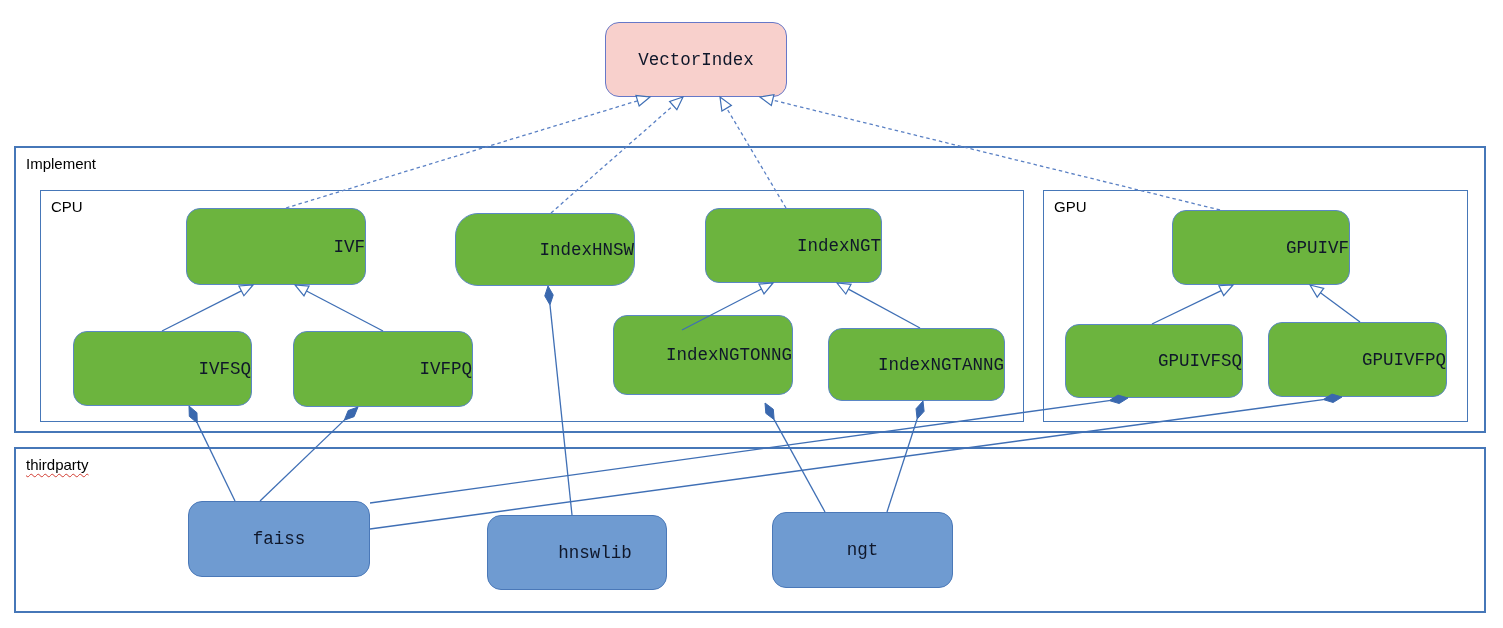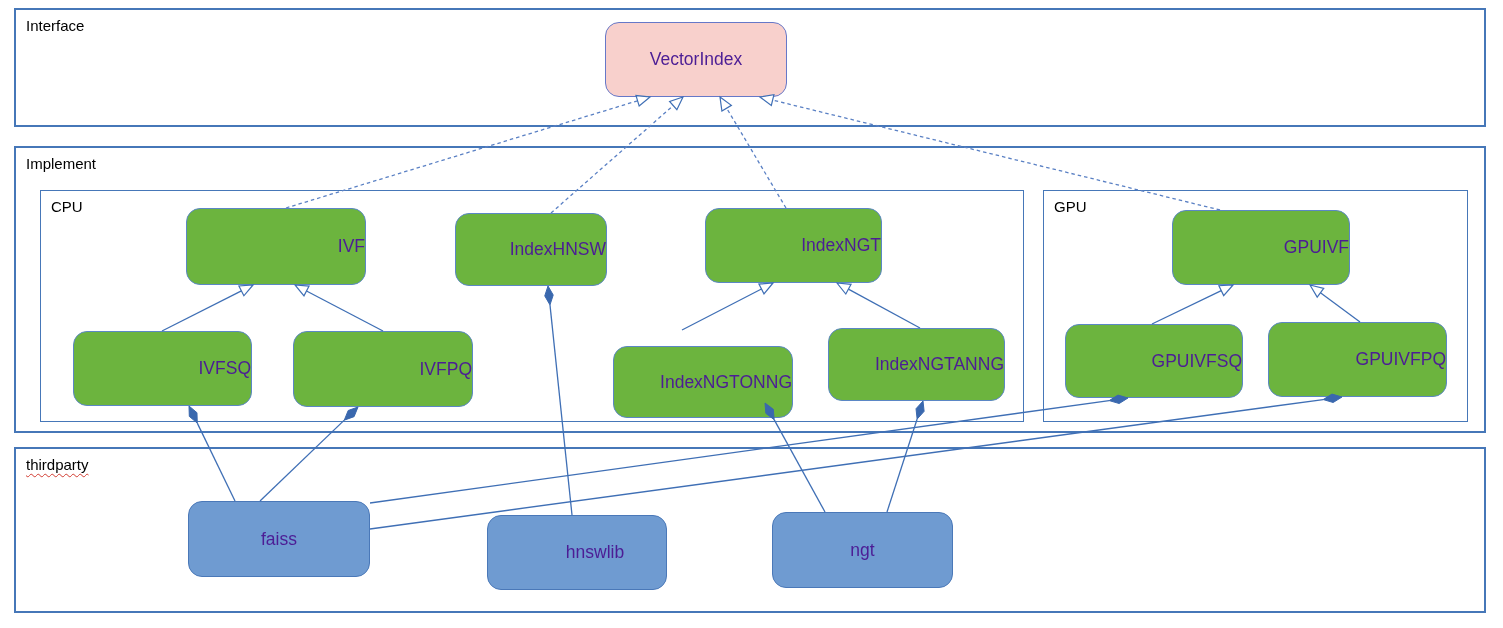--- a/index.html
+++ b/index.html
@@ -15,35 +15,32 @@
   .container-label {
     position:absolute; top:7px; left:10px; font-size:15px; color:#000; white-space:nowrap;
   }
   .container-label.wavy {
     text-decoration:underline wavy var(--squiggle,#d23c32);
     text-decoration-thickness:1px; text-underline-offset:3px;
   }
   .node {
     position:absolute; box-sizing:border-box; border-radius:14px;
     display:flex; align-items:center; justify-content:center;
-    font-family:Liberation Sans, sans-serif; font-size:17.5px; color:#4c1d95;
+    font-family:Liberation Mono, monospace; font-size:17.5px; color:#0f172a;
   }
   .node.pink  { background:var(--pink-fill,#f8d0cc);  border:1.5px solid var(--pink-border,#6678c8); }
   .node.green { background:var(--green-fill,#6cb43e); border:1.5px solid var(--green-border,#5b87c5);justify-content:flex-end; }
   .node.blue  { background:var(--blue-fill,#6f9bd1);  border:1.5px solid var(--blue-border,#4a78b8); }
   svg.edge-layer { position:absolute; left:0; top:0; pointer-events:none; }
 </style>
 </head>
 <body>
 
 <div class="canvas">
 
-  <div class="container" id="c-interface" style="left: 14px; top: 8px; width: 1472px; height: 119px;">
-    <span class="container-label">Interface</span>
-  </div>
 
   <div class="container" id="c-implement" style="left: 14px; top: 146px; width: 1472px; height: 287px;">
     <span class="container-label">Implement</span>
   </div>
 
   <div class="container inner" id="c-cpu" style="left: 40px; top: 190px; width: 984px; height: 232px;">
     <span class="container-label">CPU</span>
   </div>
 
   <div class="container inner" id="c-gpu" style="left: 1043px; top: 190px; width: 425px; height: 232px; padding-left: 44px;">
@@ -54,33 +51,33 @@
     <span class="container-label wavy">thirdparty</span>
   </div>
 
   <div>
       <div class="node pink" style="left: 605px; top: 22px; width: 182px; height: 75px;">
         <span>VectorIndex</span>
       </div>
       <div class="node green" style="left: 186px; top: 208px; width: 180px; height: 77px;">
         <span>IVF</span>
       </div>
-      <div class="node green" style="left: 455px; top: 213px; width: 152px; height: 73px;">
+      <div class="node green" style="left: 455px; top: 213px; width: 180px; height: 73px; border-radius: 23px;">
         <span>IndexHNSW</span>
       </div>
       <div class="node green" style="left: 705px; top: 208px; width: 177px; height: 75px;">
         <span>IndexNGT</span>
       </div>
       <div class="node green" style="left: 73px; top: 331px; width: 179px; height: 75px;">
         <span>IVFSQ</span>
       </div>
       <div class="node green" style="left: 293px; top: 331px; width: 180px; height: 76px;">
         <span>IVFPQ</span>
       </div>
-      <div class="node green" style="left: 613px; top: 346px; width: 180px; height: 72px;">
+      <div class="node green" style="left: 613px; top: 315px; width: 180px; height: 80px;">
         <span>IndexNGTONNG</span>
       </div>
       <div class="node green" style="left: 828px; top: 328px; width: 177px; height: 73px;">
         <span>IndexNGTANNG</span>
       </div>
       <div class="node green" style="left: 1172px; top: 210px; width: 178px; height: 75px;">
         <span>GPUIVF</span>
       </div>
       <div class="node green" style="left: 1065px; top: 324px; width: 178px; height: 74px;">
         <span>GPUIVFSQ</span>

